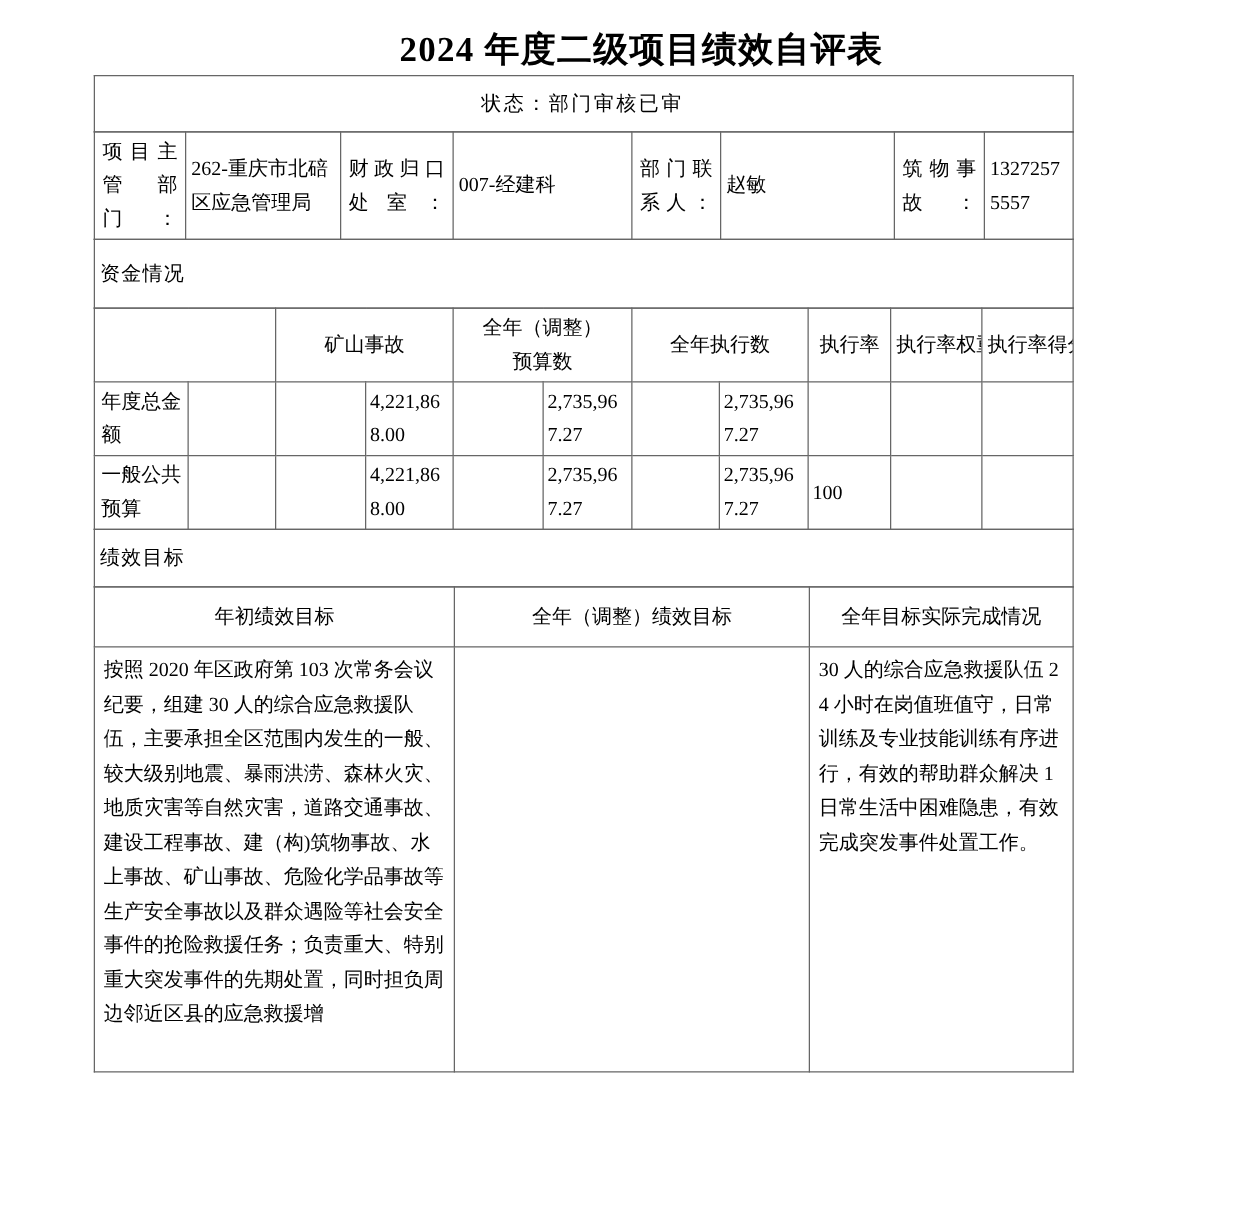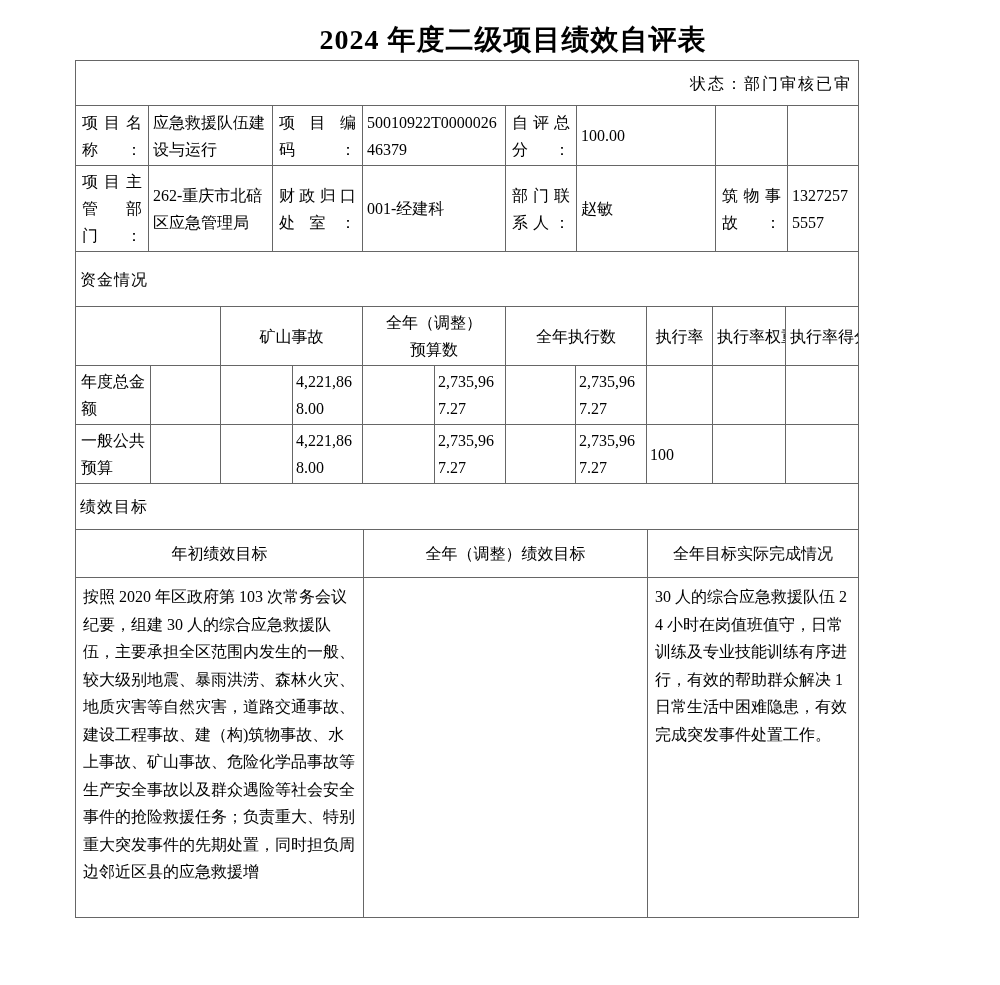--- a/index.html
+++ b/index.html
@@ -14,21 +14,21 @@
   .doc{position:absolute;left:75px;top:60px;width:783px;}
   table.t{
     border-collapse:collapse;table-layout:fixed;width:783px;
     font-size:16px;
   }
   table.t + table.t{margin-top:-1px;}
   td{
     border:1px solid #666;padding:2px 4px;vertical-align:middle;
     line-height:27px;overflow:hidden;word-break:break-all;
   }
-  td.status{text-align:right;letter-spacing:2px;padding-right:6px;}
+  td.status{text-align:center;letter-spacing:2px;padding-right:6px;}
   td.lbl{
     text-align:justify;text-align-last:justify;
     padding:2px 6px;
   }
   td.band{text-align:left;letter-spacing:1px;}
   td.hc{text-align:center;word-break:keep-all;}
   td.rowlbl{padding:2px 5px;margin-left:28px;}
   td.num{padding:2px 3px;}
   td.ta-r{text-align:right;padding-right:3px;}
   td.para{
@@ -59,35 +59,25 @@
       <col style="width:73px">
         <col style="width:124px">
         <col style="width:90px">
         <col style="width:143px">
       <col style="width:71px">
         <col style="width:139px">
         <col style="width:72px">
         <col style="width:71px">
     </colgroup>
     <tbody>
-        <tr style="height:60px">
-      <td class="lbl">项目名称：</td>
-      <td>应急救援队伍建设与运行</td>
-      <td class="lbl">项目编码：</td>
-      <td>50010922T000002646379</td>
-      <td class="lbl">自评总分：</td>
-      <td>100.00</td>
-      <td></td>
-      <td></td>
-    </tr>
     <tr style="height:83px">
       <td class="lbl">项目主管部门：</td>
       <td>262-重庆市北碚区应急管理局</td>
       <td class="lbl">财政归口处室：</td>
-      <td>001-经建科</td>
+      <td>007-经建科</td>
       <td class="lbl">部门联系人：</td>
       <td>赵敏</td>
       <td class="lbl">筑物事故：</td>
       <td>13272575557</td>
     </tr>
   </tbody>
     </table>
 
   <table class="t">
     <colgroup>

